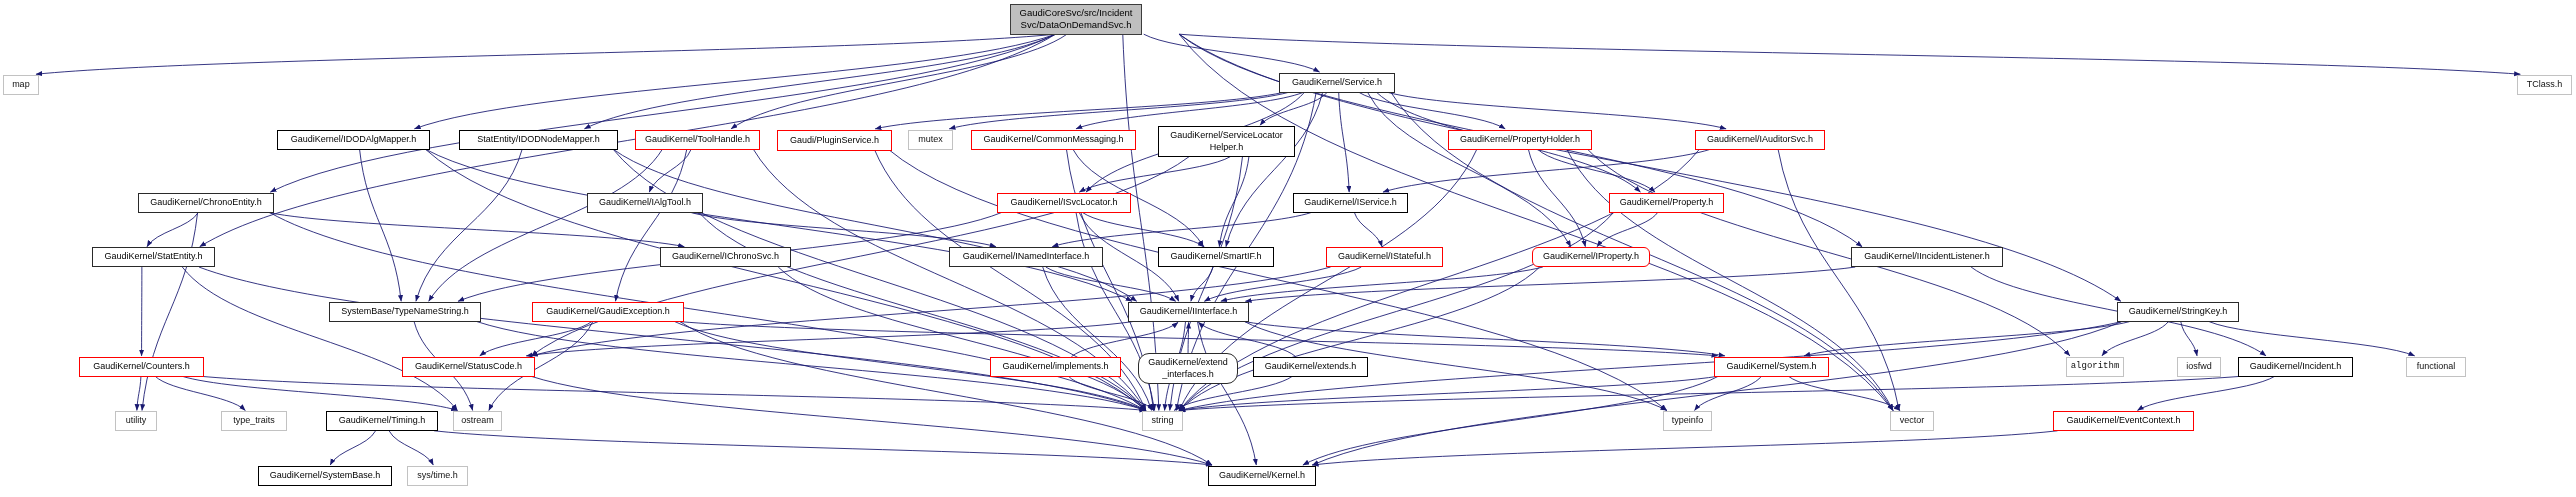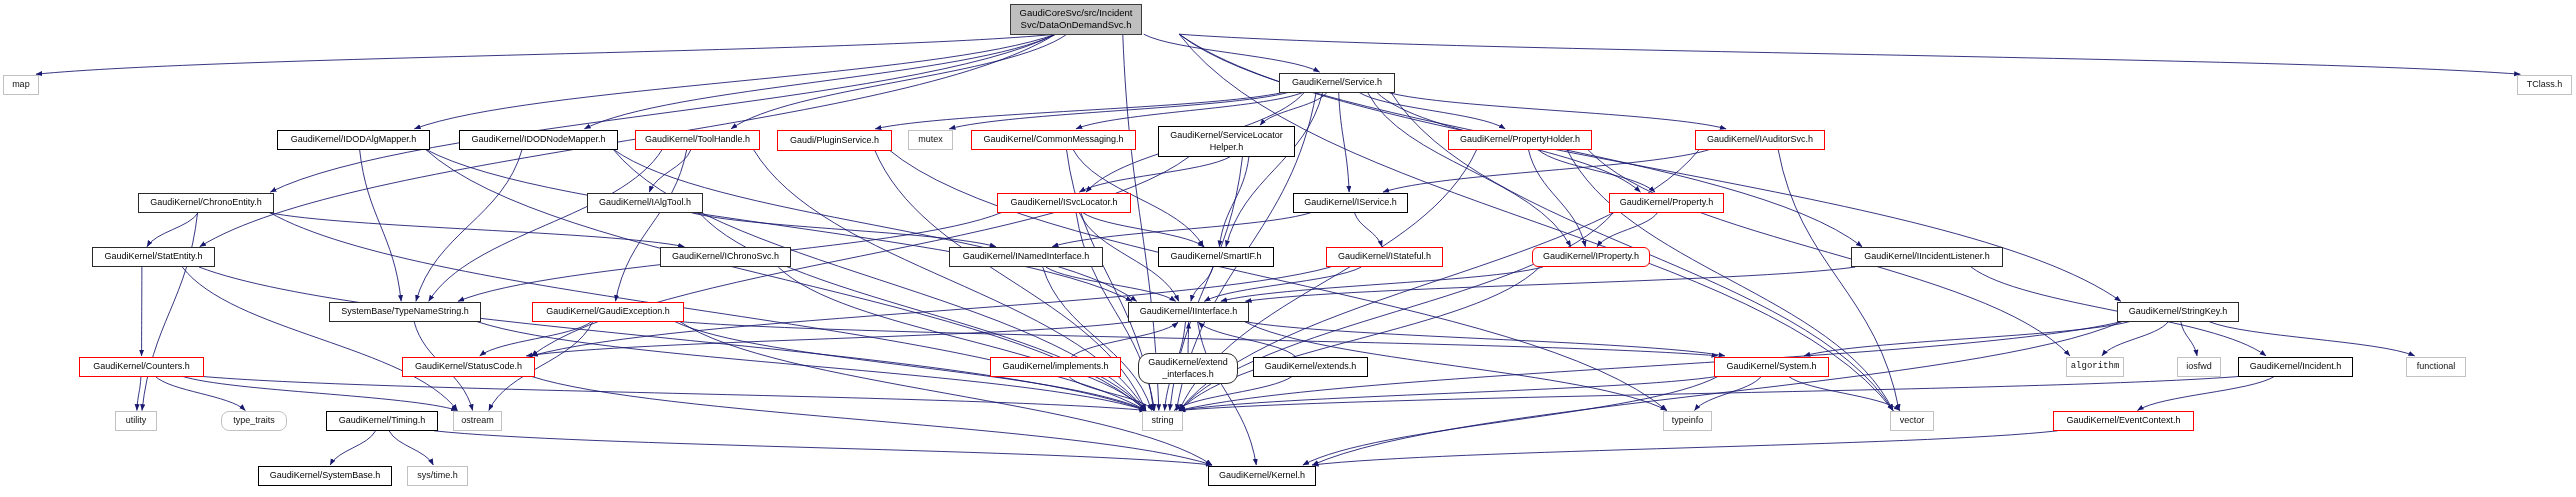--- a/index.html
+++ b/index.html
@@ -158,21 +158,21 @@
         <path d="M596,592 C788.42,613.15 1472.58,617.85 1665,639" class="edge" stroke="#191970" marker-end="url(#arrow)"></path>
       </g>
   </svg>
 
 <div class="node root" style="left: 1010px; top: 3.6px; width: 132px; height: 31px;">GaudiCoreSvc/src/Incident
 Svc/DataOnDemandSvc.h</div>
     <div class="node std" style="left: 2.9px; top: 75px; width: 36px; height: 19.7px;">map</div>
     <div class="node doc clickable" style="left: 1279px; top: 73px; width: 116px; height: 19.7px;">GaudiKernel/Service.h</div>
     <div class="node std" style="left: 2517px; top: 75px; width: 55px; height: 19.7px;">TClass.h</div>
     <div class="node docbold clickable" style="left: 277px; top: 130px; width: 153px; height: 19.7px;">GaudiKernel/IDODAlgMapper.h</div>
-    <div class="node docbold clickable" style="left: 459px; top: 130px; width: 159px; height: 19.7px;">GaudiKernel/IDODNodeMapper.h</div>
+    <div class="node docbold clickable" style="left: 459px; top: 130px; width: 159px; height: 19.7px;">StatEntity/IDODNodeMapper.h</div>
     <div class="node truncated clickable" style="left: 635px; top: 130px; width: 125px; height: 19.7px;">GaudiKernel/ToolHandle.h</div>
     <div class="node truncated clickable" style="left: 777px; top: 130px; width: 115px; height: 21px;">Gaudi/PluginService.h</div>
     <div class="node std" style="left: 908px; top: 130px; width: 45px; height: 19.7px;">mutex</div>
     <div class="node truncated clickable" style="left: 971px; top: 130px; width: 165px; height: 19.7px;">GaudiKernel/CommonMessaging.h</div>
     <div class="node docbold clickable" style="left: 1158px; top: 126px; width: 137px; height: 31px;">GaudiKernel/ServiceLocator
 Helper.h</div>
     <div class="node truncated clickable" style="left: 1448px; top: 130px; width: 144px; height: 19.7px;">GaudiKernel/PropertyHolder.h</div>
     <div class="node truncated clickable" style="left: 1695px; top: 130px; width: 130px; height: 19.7px;">GaudiKernel/IAuditorSvc.h</div>
     <div class="node doc clickable" style="left: 138px; top: 193px; width: 136px; height: 19.7px;">GaudiKernel/ChronoEntity.h</div>
     <div class="node doc clickable" style="left: 587px; top: 193px; width: 116px; height: 19.7px;">GaudiKernel/IAlgTool.h</div>
@@ -195,21 +195,21 @@
     <div class="node truncated clickable" style="left: 990px; top: 357px; width: 131px; height: 19.7px;">GaudiKernel/implements.h</div>
     <div class="node doc clickable" style="left: 1138px; top: 353px; width: 100px; height: 31px; border-radius: 11px;">GaudiKernel/extend
 _interfaces.h</div>
     <div class="node docbold clickable" style="left: 1253px; top: 357px; width: 115px; height: 19.7px;">GaudiKernel/extends.h</div>
     <div class="node truncated clickable" style="left: 1714px; top: 357px; width: 115px; height: 19.7px;">GaudiKernel/System.h</div>
     <div class="node std" style="left: 2066px; top: 357px; width: 58px; height: 19.7px; font-family: Liberation Mono, monospace;">algorithm</div>
     <div class="node std" style="left: 2177px; top: 357px; width: 44px; height: 19.7px;">iosfwd</div>
     <div class="node docbold clickable" style="left: 2238px; top: 357px; width: 115px; height: 19.7px;">GaudiKernel/Incident.h</div>
     <div class="node std" style="left: 2406px; top: 357px; width: 60px; height: 19.7px;">functional</div>
     <div class="node std" style="left: 115px; top: 411px; width: 42px; height: 19.7px;">utility</div>
-    <div class="node std" style="left: 221px; top: 411px; width: 66px; height: 19.7px; border-radius: 8px;">type_traits</div>
+    <div class="node std" style="left: 221px; top: 411px; width: 66px; height: 19.7px;">type_traits</div>
     <div class="node docbold clickable" style="left: 326px; top: 411px; width: 112px; height: 19.7px;">GaudiKernel/Timing.h</div>
     <div class="node std" style="left: 453px; top: 411px; width: 49px; height: 19.7px;">ostream</div>
     <div class="node std" style="left: 1142px; top: 411px; width: 41px; height: 19.7px;">string</div>
     <div class="node std" style="left: 1663px; top: 411px; width: 49px; height: 19.7px;">typeinfo</div>
     <div class="node std" style="left: 1890px; top: 411px; width: 44px; height: 19.7px;">vector</div>
     <div class="node truncated clickable" style="left: 2053px; top: 411px; width: 141px; height: 19.7px;">GaudiKernel/EventContext.h</div>
     <div class="node docbold clickable" style="left: 258px; top: 466px; width: 134px; height: 19.7px;">GaudiKernel/SystemBase.h</div>
     <div class="node std" style="left: 407px; top: 466px; width: 61px; height: 19.7px;">sys/time.h</div>
     <div class="node docbold clickable" style="left: 1208px; top: 466px; width: 108px; height: 19.7px;">GaudiKernel/Kernel.h</div>
   </div>

